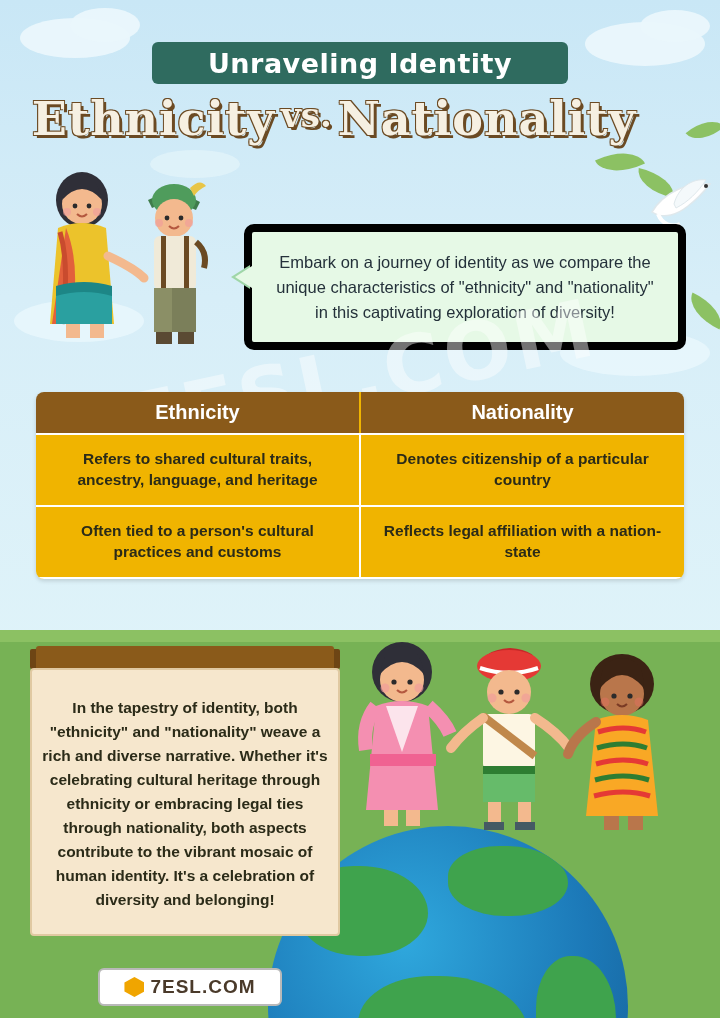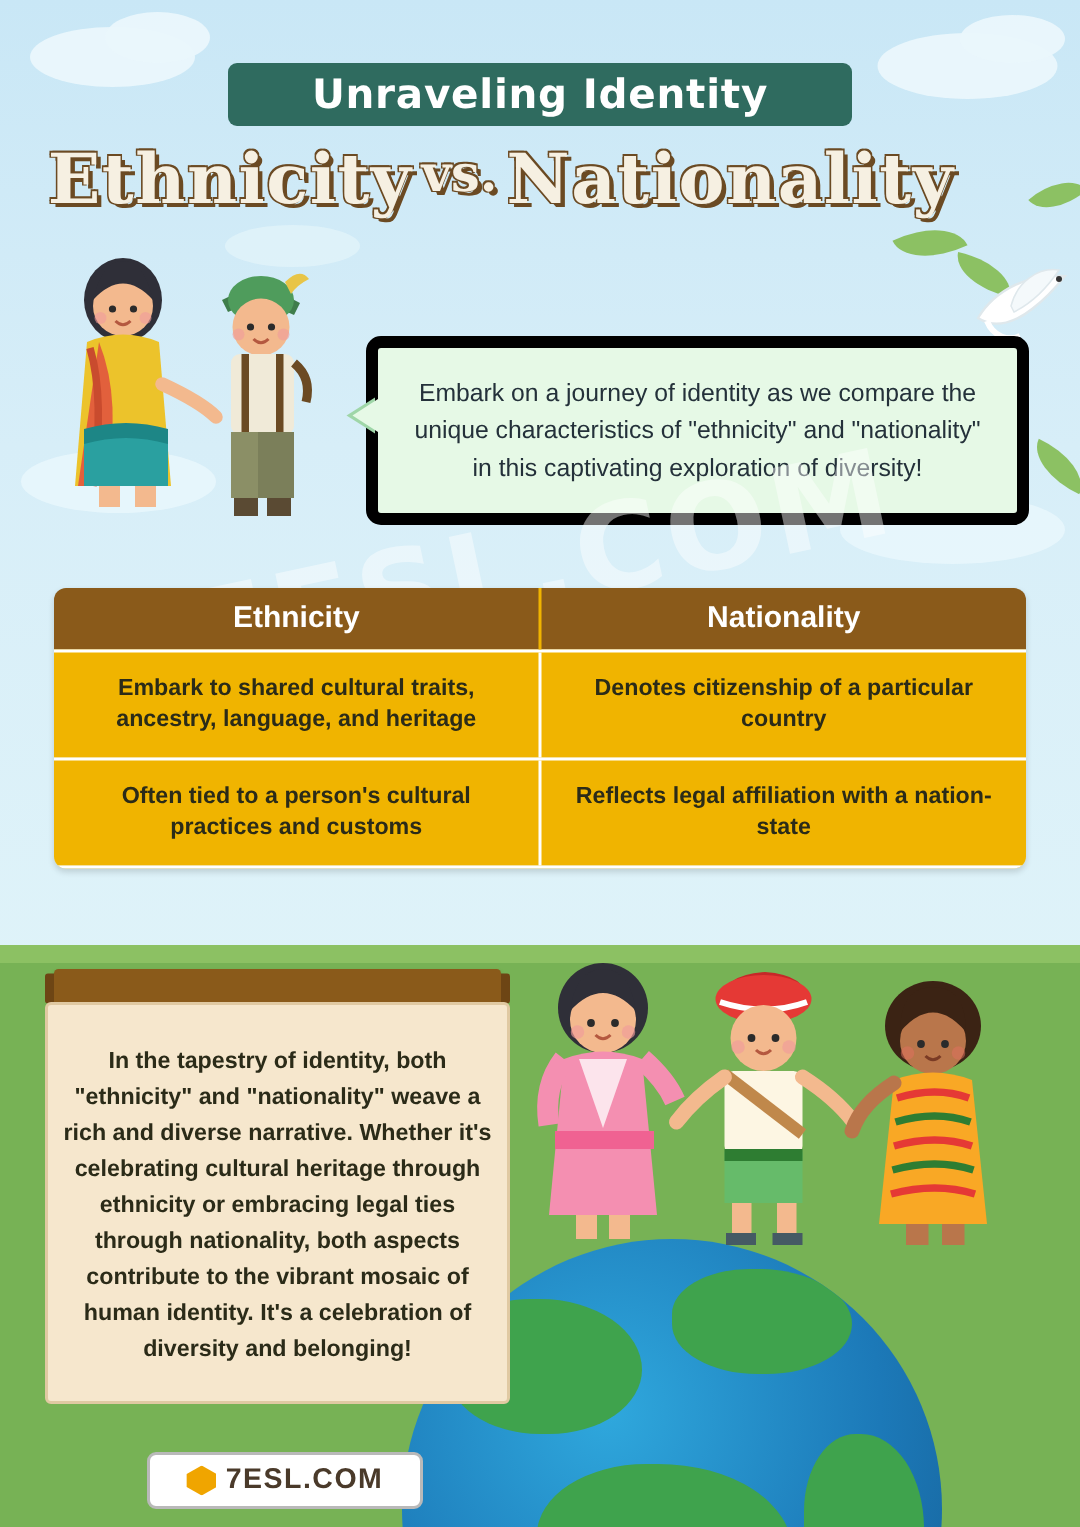--- a/index.html
+++ b/index.html
@@ -236,21 +236,21 @@
   </div>
 
   <div class="watermark">7ESL.COM</div>
 
   <div class="table">
     <div class="thead">
       <div>Ethnicity</div>
       <div>Nationality</div>
     </div>
     <div class="trow">
-      <div class="cell">Embark to shared cultural traits, ancestry, language, and heritage</div>
+      <div class="cell">Refers to shared cultural traits, ancestry, language, and heritage</div>
       <div class="cell">Denotes citizenship of a particular country</div>
     </div>
     <div class="trow">
       <div class="cell">Often tied to a person's cultural practices and customs</div>
       <div class="cell">Reflects legal affiliation with a nation-state</div>
     </div>
     <div class="trow">
     </div>
   </div>
 

